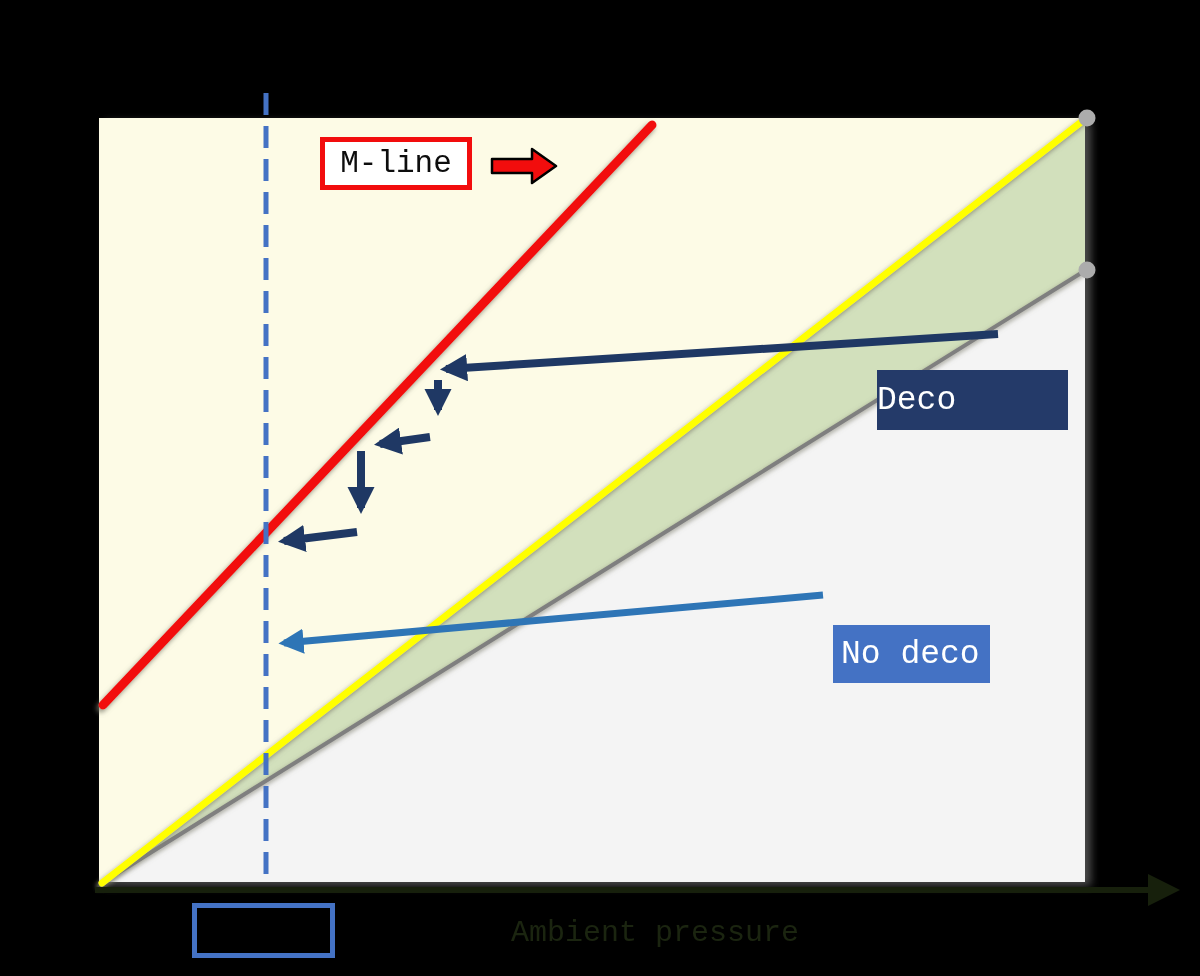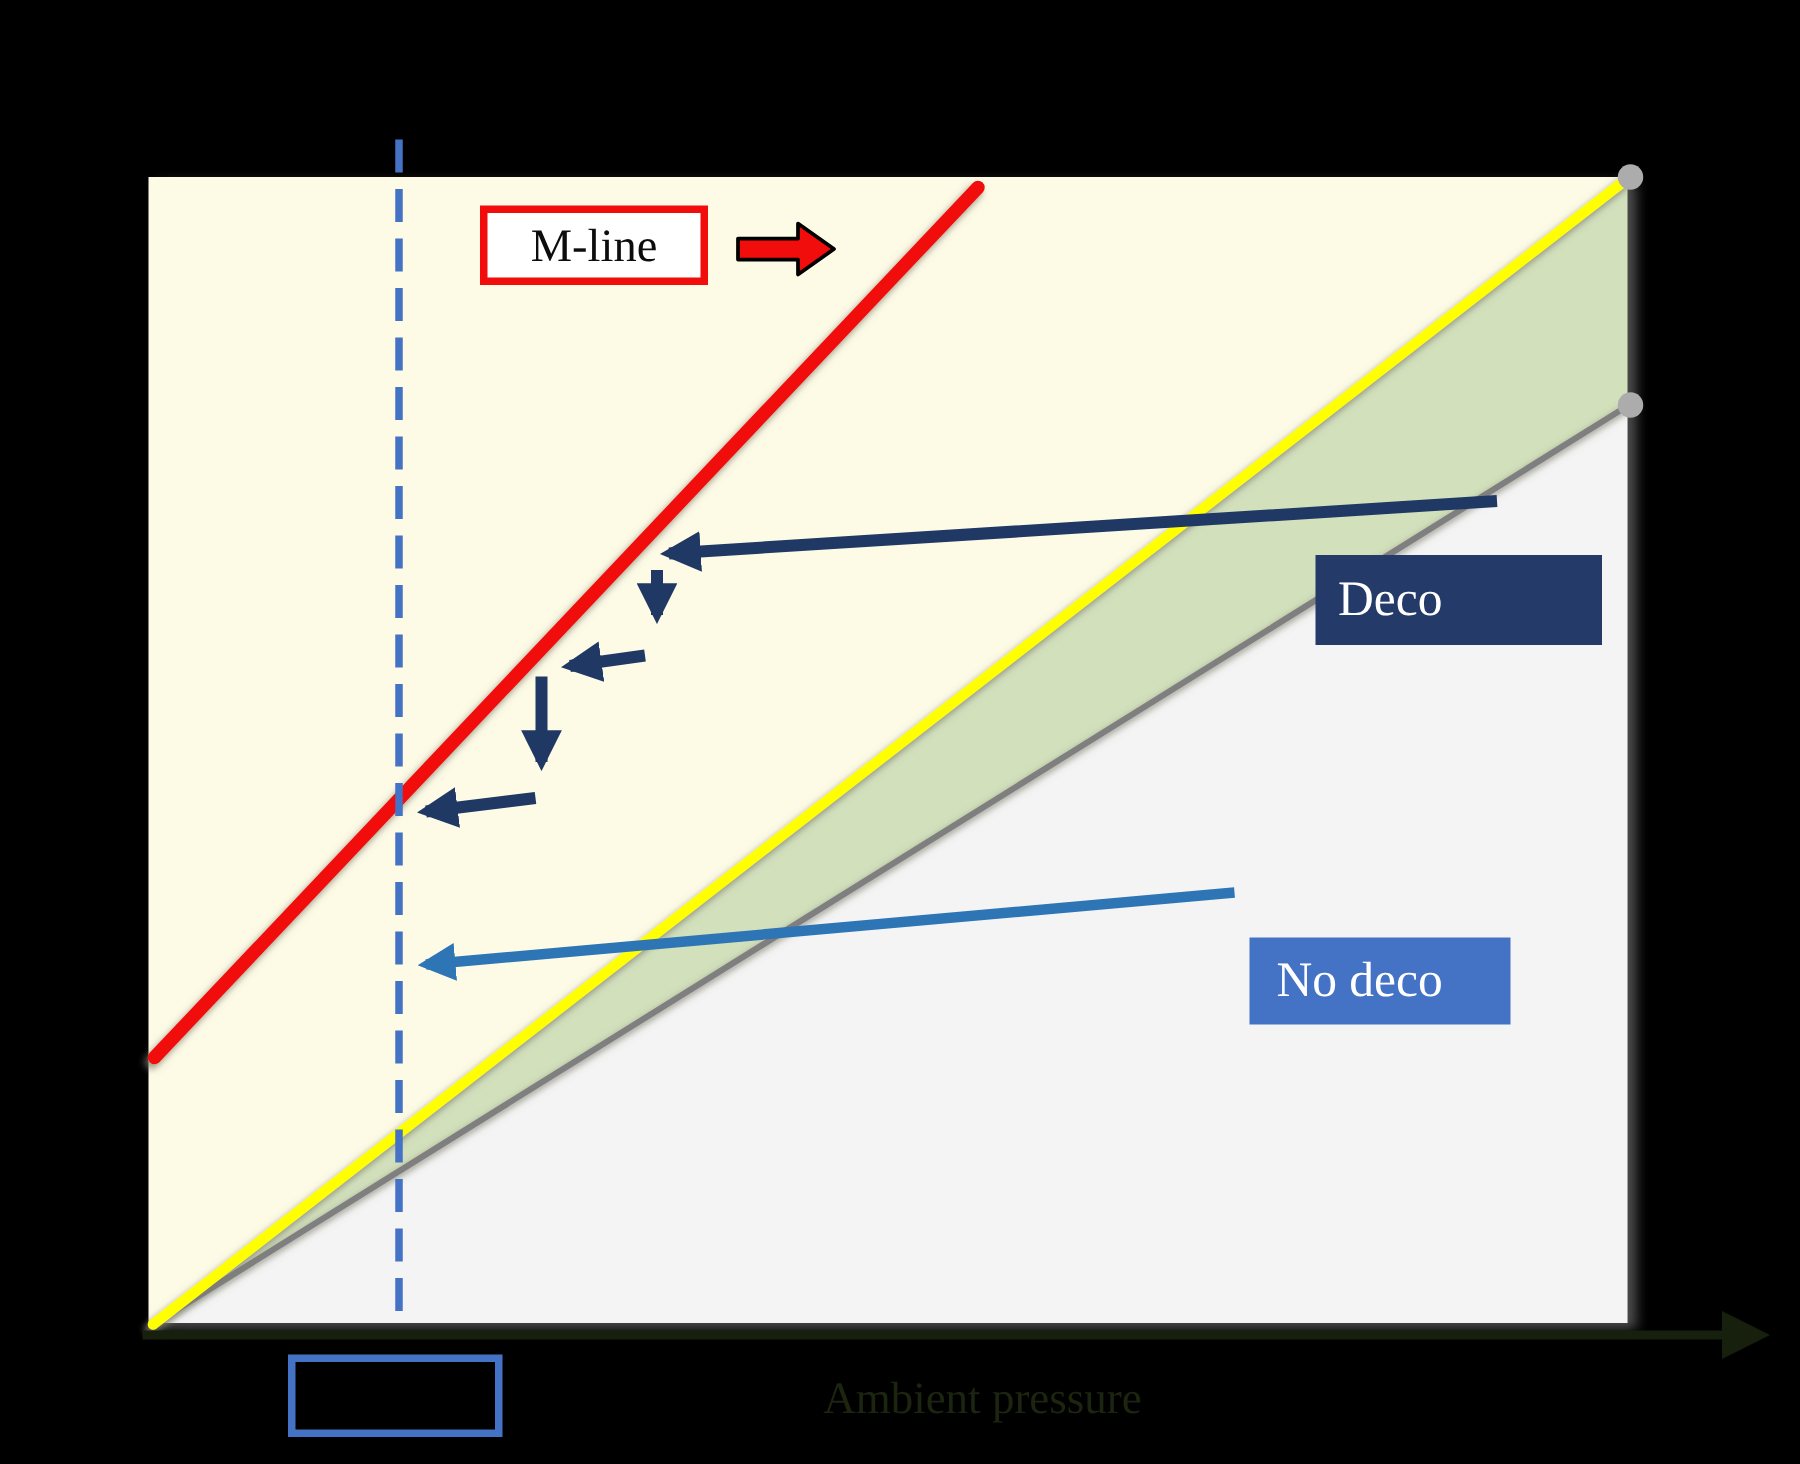--- a/index.html
+++ b/index.html
@@ -4,21 +4,21 @@
 <style>
   :root{
     --background:#000000; --cream:#FDFBE6; --green:#D2E0BC; --light_gray:#F4F4F4;
     --yellow:#FFFF00; --gray_line:#7F7F7F; --gray_dot:#ACACAC; --red:#F20D0D;
     --navy:#1F3864; --deco_box:#243A69; --blue:#4472C4; --arrow_blue:#2E75B6;
     --axis:#17200C; --axis_text:#1B2510; --label_text:#0D0D0D; --white:#FFFFFF;
   }
   html,body{margin:0;padding:0;background:var(--background);}
   .stage{
     position:relative; width:1200px; height:976px; background:var(--background);
-    overflow:hidden; font-family:Liberation Serif, serif;
+    overflow:hidden; font-family:Liberation Mono, monospace;
   }
   .stage svg{position:absolute;left:0;top:0;}
   .f-cream{fill:var(--cream);} .f-green{fill:var(--green);} .f-lgray{fill:var(--light_gray);}
   .f-dot{fill:var(--gray_dot);}
   .s-yellow{stroke:var(--yellow);stroke-width:7;stroke-linecap:round;}
   .s-gray{stroke:var(--gray_line);stroke-width:4;stroke-linecap:round;}
   .s-red{stroke:var(--red);stroke-width:9;stroke-linecap:round;}
   .s-dash{stroke:var(--blue);stroke-width:5;stroke-dasharray:22 11;}
   .s-axis{stroke:var(--axis);stroke-width:6;}
   .f-axis{fill:var(--axis);}
@@ -27,25 +27,25 @@
   .blockarrow{fill:var(--red);stroke:#000000;stroke-width:2.5;stroke-linejoin:round;}
 
   .label{position:absolute; display:flex; align-items:center; box-sizing:border-box;}
   .mline-box{
     left:320px; top:137px; width:152px; height:53px;
     background:var(--white); border:5px solid var(--red);
     justify-content:center; color:var(--label_text); font-size:31px;
   }
   .deco-box{
     left:877px; top:370px; width:191px; height:60px;
-    background:var(--deco_box); color:var(--white); font-size:33px; padding-left:15px;
+    background:var(--deco_box); color:var(--white); font-size:33px; 
   }
   .nodeco-box{
-    left:833px; top:625px; width:174px; height:58px;
-    background:var(--blue); color:var(--white); font-size:33px; padding-left:18px;
+    left:833px; top:625px; width:157px; height:58px;
+    background:var(--blue); color:var(--white); font-size:33px; padding-left:8px;
   }
   .axis-label{
     left:455px; top:914px; width:400px; height:38px;
     justify-content:center; color:var(--axis_text); font-size:30px;text-align:center;
   }
   .empty-box{
     left:192px; top:903px; width:143px; height:55px;
     border:5px solid var(--blue); background:transparent;
   }
 </style>

